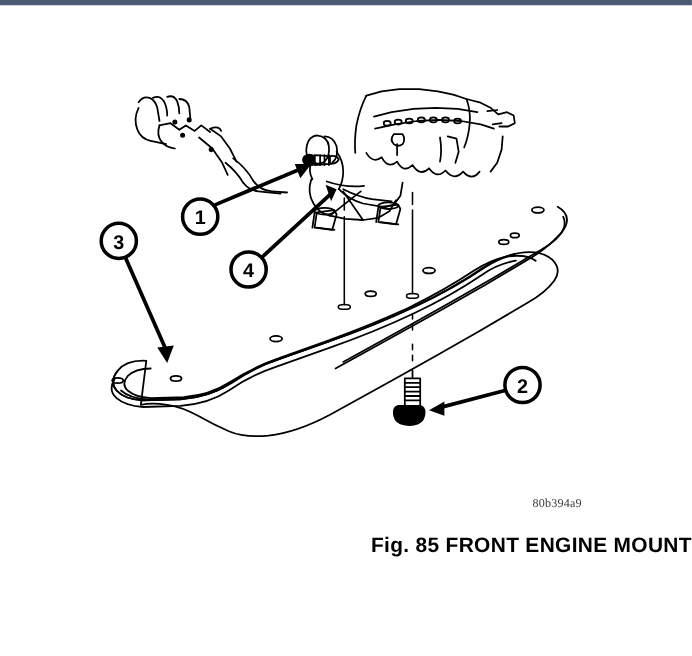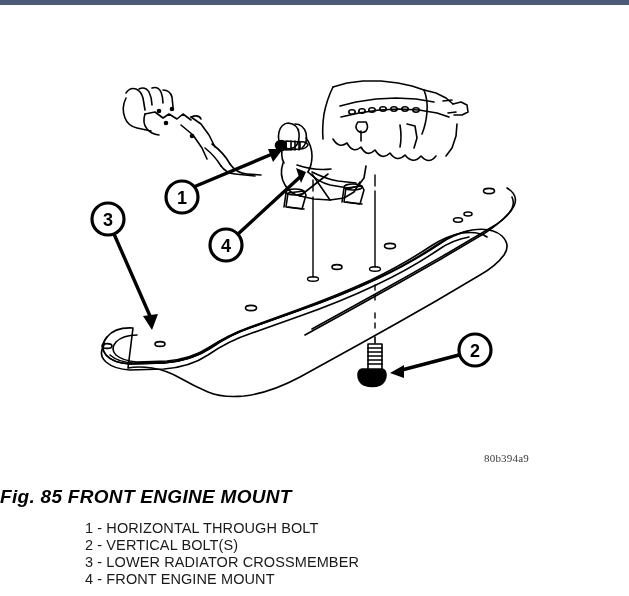--- a/index.html
+++ b/index.html
@@ -58,24 +58,23 @@
     color: #3a3a3a;
     letter-spacing: 0.2px;
     white-space: nowrap;
   }
 
   .caption {
     position: absolute;
     left: 0;
     top: 481px;
     width: 629px;
-    text-align: left;
+    text-align: right;
     font-size: 19px;
     font-weight: bold;
-    font-style: italic;
     letter-spacing: 0.3px;
     white-space: nowrap;
   }
 
   #legend {
     position: absolute;
     left: 85px;
     top: 515px;
     width: 500px;
   }
@@ -296,20 +295,14 @@
         </g>
 
       </g>
     </svg>
 
     <div class="fig-id">80b394a9</div>
   </div>
 
   <div class="caption">Fig. 85 FRONT ENGINE MOUNT</div>
 
-  <div id="legend">
-    <div class="legend-item">1 - HORIZONTAL THROUGH BOLT</div>
-    <div class="legend-item">2 - VERTICAL BOLT(S)</div>
-    <div class="legend-item">3 - LOWER RADIATOR CROSSMEMBER</div>
-    <div class="legend-item">4 - FRONT ENGINE MOUNT</div>
-  </div>
 
 </div>
 
 </body></html>

